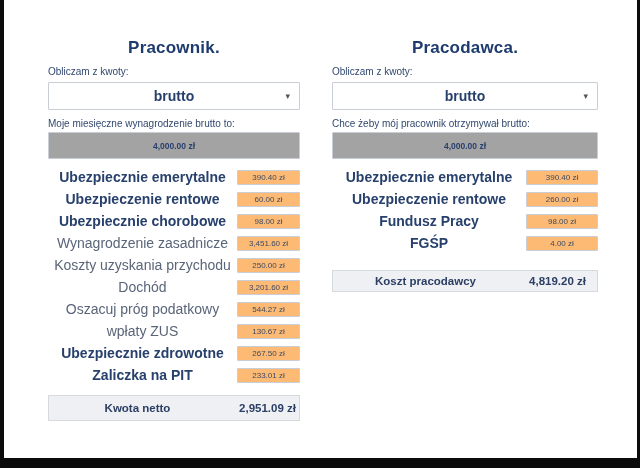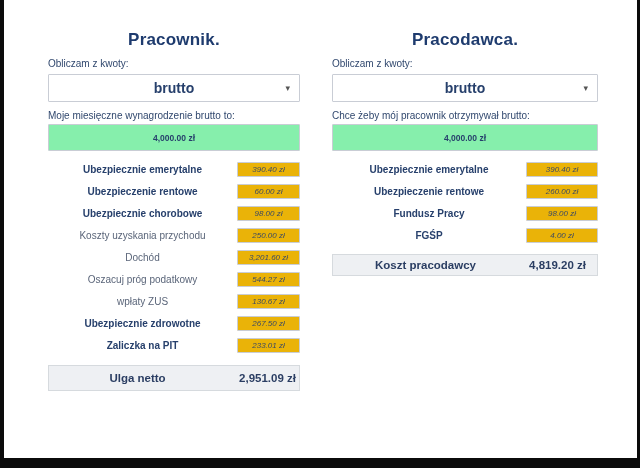--- a/index.html
+++ b/index.html
@@ -7,21 +7,21 @@
     width:640px; height:468px; position:relative; overflow:hidden;
     background:#ffffff;
     font-family:"Liberation Sans", sans-serif;
   }
   
   .edge { position:absolute; background:#0b0b0b; z-index:5; }
   .edge-left   { left:0; top:0; width:4px; height:468px; }
   .edge-right  { right:0; top:0; width:3px; height:468px; }
   .edge-bottom { left:0; bottom:0; width:640px; height:10px; }
 
-  .col { position:absolute; top:0; }
+  .col { position:absolute; top:8px; }
   .col-left  { left:48px;  width:252px; }
   .col-right { left:332px; width:266px; }
 
   .col h1 {
     margin:30px 0 0; text-align:center;
     font-size:17px; font-weight:bold; color:#1e3b6e; letter-spacing:.2px;
   }
 
   .field-label { margin-top:8px; font-size:10px; color:#31486e; }
   .field-label.gap { }
@@ -33,42 +33,42 @@
   }
   .select-value { font-size:14px; font-weight:bold; color:#27406c; }
   .caret {
     position:absolute; right:9px; top:50%; transform:translateY(-50%);
     font-size:9px; line-height:1; color:#555;
   }
 
   .amount-input {
     display:block; box-sizing:border-box; margin-top:3px; padding:0;
     width:100%; height:27px; border:1px solid #c9cdd5; border-radius:1px;
-    background:#86efac; text-align:center;
+    background:#a3a3a3; text-align:center;
     font-family:inherit; font-size:8.5px; font-weight:bold; color:#27406c;
   }
 
   .rows { margin-top:7px; }
   .row { display:flex; align-items:center; height:22px; }
-  .row-label { flex:1; text-align:center; font-size:10px; color:#5a6579; }
+  .row-label { flex:1; text-align:center; font-size:14px; color:#5a6579; }
   .row-label.bold { font-weight:bold; color:#27406c; }
   .row-value {
     box-sizing:border-box; width:63px; height:15px;
-    border:1px solid #c9cdd5; border-radius:1px; background:#eab308;
+    border:1px solid #c9cdd5; border-radius:1px; background:#fdba74;
     display:flex; align-items:center; justify-content:center;
-    font-size:8px; color:#3c4a63;font-style:italic;
+    font-size:8px; color:#3c4a63;
   }
   .col-right .row-value { width:72px; }
 
   .summary {
     display:flex; align-items:center;
     background:#eef0f3; border:1px solid #d6dade;
   }
   .col-left  .summary { margin-top:9px; height:24px; }
-  .col-right .summary { margin-top:8px;  height:20px; }
+  .col-right .summary { margin-top:16px;  height:20px; }
   .summary-label {
     flex:1; text-align:center;
     font-size:11.5px; font-weight:bold; color:#2b3e63;
   }
   .summary-value {
     font-size:11.5px; font-weight:bold; color:#2b3e63; text-align:right;
   }
   .col-left  .summary-value { width:70px; padding-right:3px; }
   .col-right .summary-value { width:68px; padding-right:11px; }
 </style>
@@ -98,20 +98,24 @@
     </div>
     <div class="row">
       <span class="row-label bold">Ubezpieczenie rentowe</span>
       <span class="row-value">60.00 zł</span>
     </div>
     <div class="row">
       <span class="row-label bold">Ubezpiecznie chorobowe</span>
       <span class="row-value">98.00 zł</span>
     </div>
     <div class="row">
+      <span class="row-label">Wynagrodzenie zasadnicze</span>
+      <span class="row-value">3,451.60 zł</span>
+    </div>
+    <div class="row">
       <span class="row-label">Koszty uzyskania przychodu</span>
       <span class="row-value">250.00 zł</span>
     </div>
     <div class="row">
       <span class="row-label">Dochód</span>
       <span class="row-value">3,201.60 zł</span>
     </div>
     <div class="row">
       <span class="row-label">Oszacuj próg podatkowy</span>
       <span class="row-value">544.27 zł</span>
@@ -124,21 +128,21 @@
       <span class="row-label bold">Ubezpiecznie zdrowotne</span>
       <span class="row-value">267.50 zł</span>
     </div>
     <div class="row">
       <span class="row-label bold">Zaliczka na PIT</span>
       <span class="row-value">233.01 zł</span>
     </div>
   </div>
 
   <div class="summary">
-    <span class="summary-label">Ulga netto</span>
+    <span class="summary-label">Kwota netto</span>
     <span class="summary-value">2,951.09 zł</span>
   </div>
 </section>
 
 <section class="col col-right">
   <h1>Pracodawca.</h1>
 
   <div class="field-label">Obliczam z kwoty:</div>
   <div class="select">
     <span class="select-value">brutto</span>

